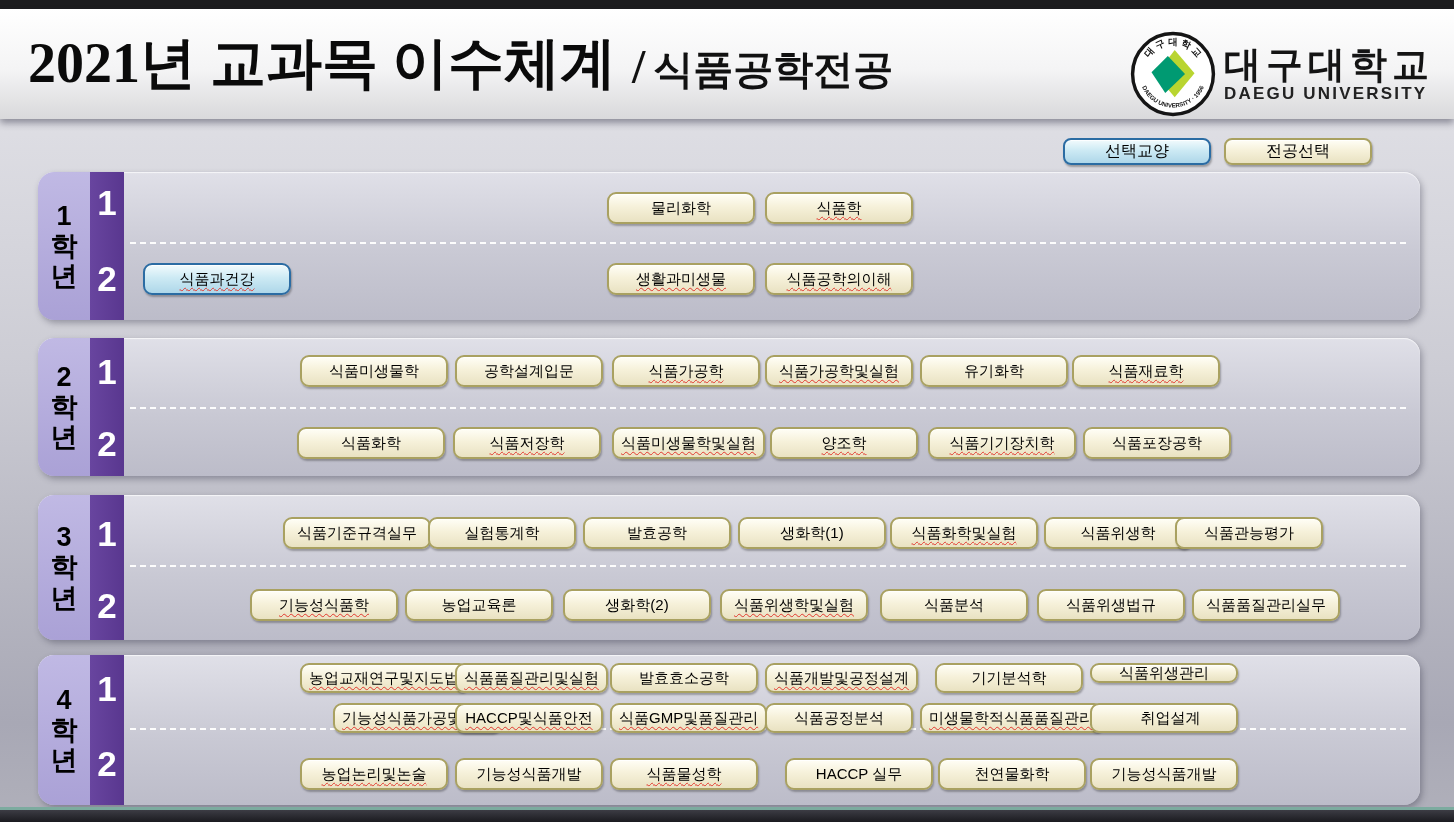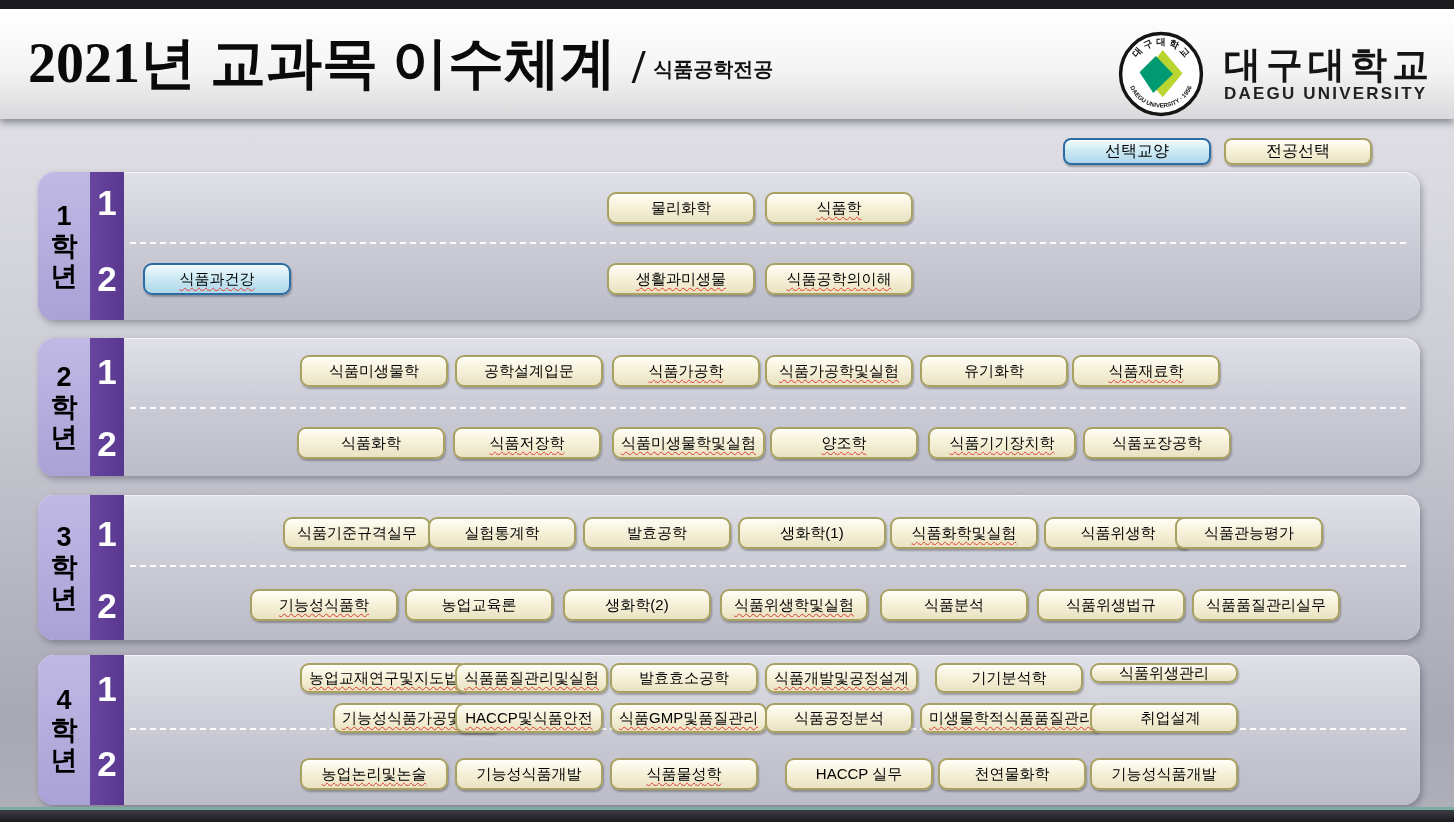--- a/index.html
+++ b/index.html
@@ -14,24 +14,24 @@
     position:absolute;top:9px;left:0;right:0;height:110px;
     background:linear-gradient(180deg,#ffffff 0%,#f4f4f5 55%,#d9d9db 100%);
     box-shadow:0 4px 7px rgba(40,40,60,.45);
     display:flex;align-items:center;
   }
   .title-main{
     font-family:"Liberation Serif","DejaVu Serif",serif;font-weight:bold;
     font-size:56px;color:#0a0a0a;margin-left:28px;letter-spacing:0px;white-space:nowrap;
   }
   .title-sep{font-family:"Liberation Serif",serif;font-size:48px;font-weight:bold;color:#111;margin:4px 8px 0 16px;}
-  .title-sub{font-size:20px;font-weight:bold;color:#111;margin-top:10px;white-space:nowrap;}
+  .title-sub{font-size:40px;font-weight:bold;color:#111;margin-top:10px;white-space:nowrap;}
   .logo{position:absolute;right:20px;top:22px;display:flex;align-items:center;gap:8px;}
   .seal{width:86px;height:86px;}
-  .logo-text{display:flex;flex-direction:column;line-height:1.05;margin-left:12px;}
+  .logo-text{display:flex;flex-direction:column;line-height:1.05;}
   .logo-ko{font-size:37px;font-weight:bold;color:#141414;letter-spacing:5px;white-space:nowrap;}
   .logo-en{font-size:17px;font-weight:bold;color:#222;letter-spacing:2.2px;white-space:nowrap;}
   
   .legend-btn{
     position:absolute;width:148px;height:27px;box-sizing:border-box;
     display:flex;align-items:center;justify-content:center;
     border-radius:8px;font-size:16px;color:#000;
     box-shadow:1px 2px 2px rgba(0,0,0,.3), inset 0 1px 0 rgba(255,255,255,.8);
   }
   

